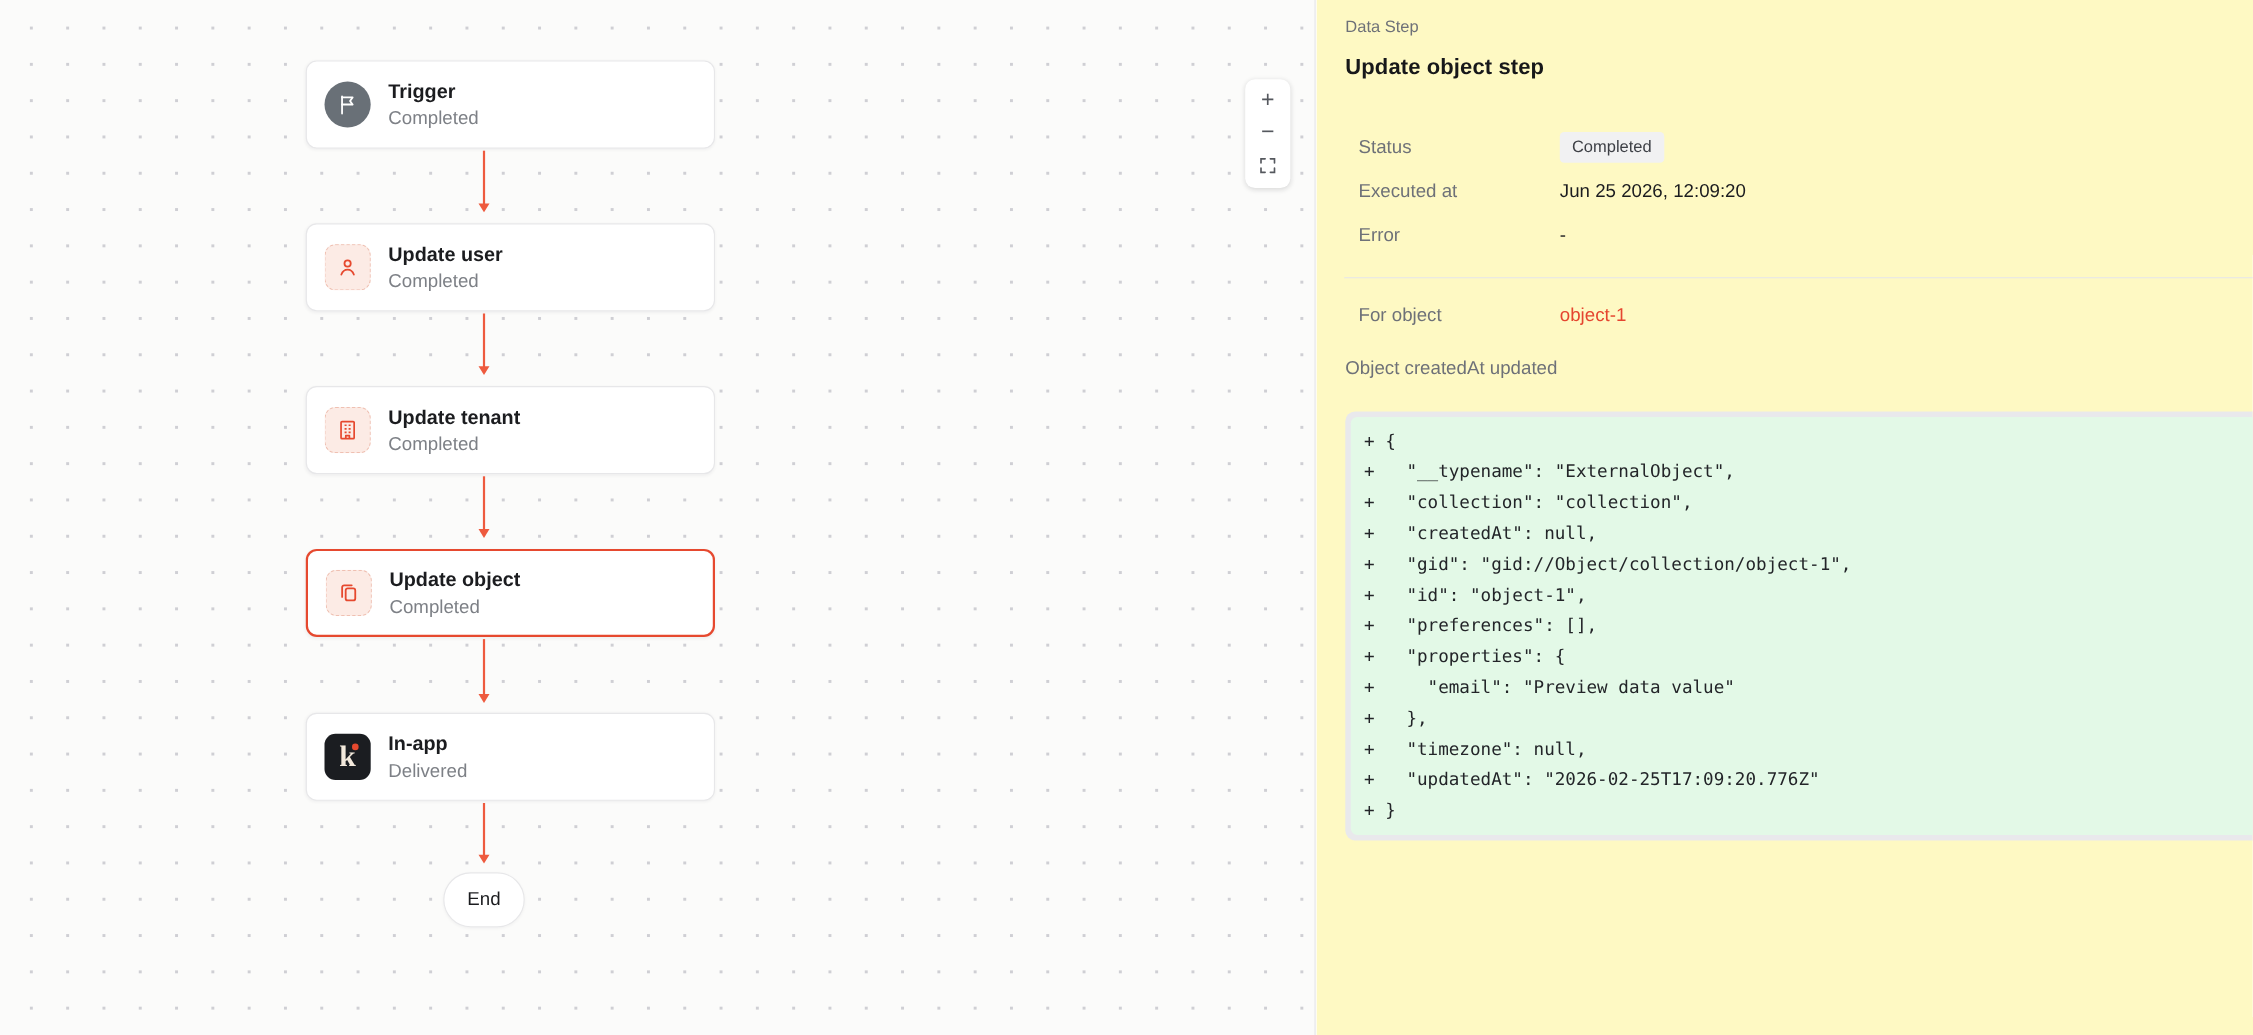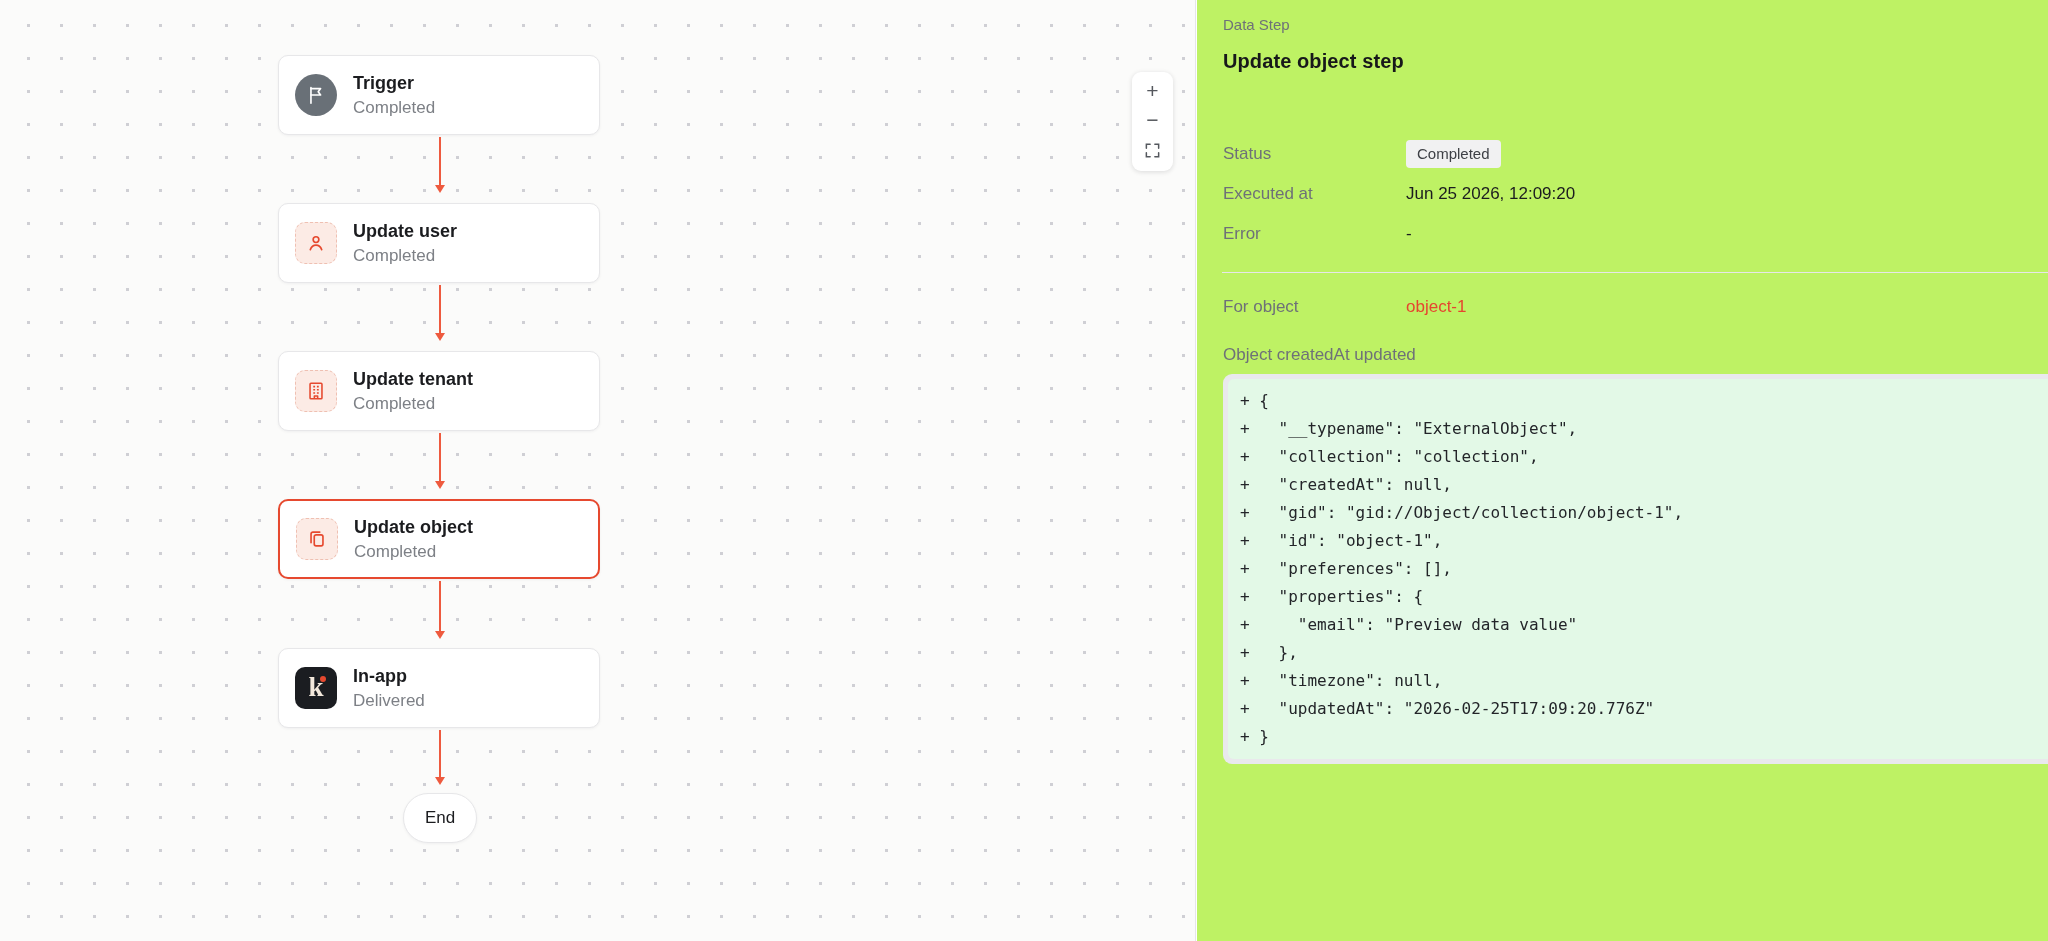--- a/index.html
+++ b/index.html
@@ -7,21 +7,21 @@
   .app { position:relative; width:2048px; height:941px; background:#ffffff;
          font-family:"Liberation Sans", sans-serif; color:#1b1c1f; }
 
   
   .canvas { position:absolute; left:0; top:0; width:1196px; height:941px;
     background-color:#fbfbfa;
     background-image:radial-gradient(circle, #cfcfd4 1.6px, transparent 1.7px);
     background-size:33px 33px; background-position:12px 9px;
     border-right:1px solid #e5e5e8; }
 
-  .node { position:absolute; left:278px; width:322px; height:80px;
+  .node { position:absolute; left:278px; width:372px; height:80px;
     background:#ffffff; border:1px solid #e7e7e9; border-radius:10px;
     box-shadow:0 1px 3px rgba(20,20,30,.05);
     display:flex; align-items:center; padding:0 16px; gap:16px; cursor:pointer; }
   .node.selected { border:2px solid #e6492f; }
   .node .texts { display:flex; flex-direction:column; gap:3px; }
   .node .title { font-size:18px; font-weight:600; color:#1b1c1f; line-height:22px; }
   .node .subtitle { font-size:17px; color:#7d8086; line-height:21px; }
 
   .icon-box { width:42px; height:42px; border-radius:10px; flex:0 0 auto;
     display:flex; align-items:center; justify-content:center; }
@@ -46,26 +46,26 @@
   .zoom-toolbar { position:absolute; left:1132px; top:72px; width:41px;
     background:#ffffff; border-radius:9px; box-shadow:0 1px 5px rgba(20,20,30,.14);
     display:flex; flex-direction:column; align-items:stretch; padding:4px 0; }
   .zoom-btn { height:29px; display:flex; align-items:center; justify-content:center;
     background:none; border:none; cursor:pointer; color:#55585e;
     font-size:21px; font-weight:400; font-family:"Liberation Sans", sans-serif; line-height:1; }
   .zoom-btn svg { display:block; }
 
   
   .panel { position:absolute; left:1197px; top:0; right:0; bottom:0;
-    background:#bef264; padding:16px 0 0 26px; }
+    background:#fef9c3; padding:16px 0 0 26px; }
   .eyebrow { font-size:15px; color:#6e7178; line-height:18px; margin-bottom:14px; }
   .step-title { font-size:20px; font-weight:700; color:#17181a; line-height:26px;
-    margin-bottom:66px; letter-spacing:.1px; }
-
-  .row { display:flex; align-items:center; min-height:28px; margin-bottom:12px; }
+    margin-bottom:46px; letter-spacing:.1px; }
+
+  .row { display:flex; align-items:center; min-height:28px; margin-bottom:12px;margin-left:12px; }
   .row .label { flex:0 0 183px; font-size:17px; color:#6e7178; }
   .row .value { font-size:17px; color:#1b1c1f; }
   .row .value.link { color:#e5452f; cursor:pointer;text-align:center; }
   .badge { display:inline-block; background:#f1f1f2; color:#3e4046;
     font-size:15px; line-height:18px; padding:5px 11px; border-radius:4px; }
 
   .section-divider { border:none; border-top:1px solid #e7e7e9; margin:24px 0 20px -1px; }
 
   .props-label { font-size:17px; color:#6e7178; line-height:20px; margin:24px 0 0 0; }
 

